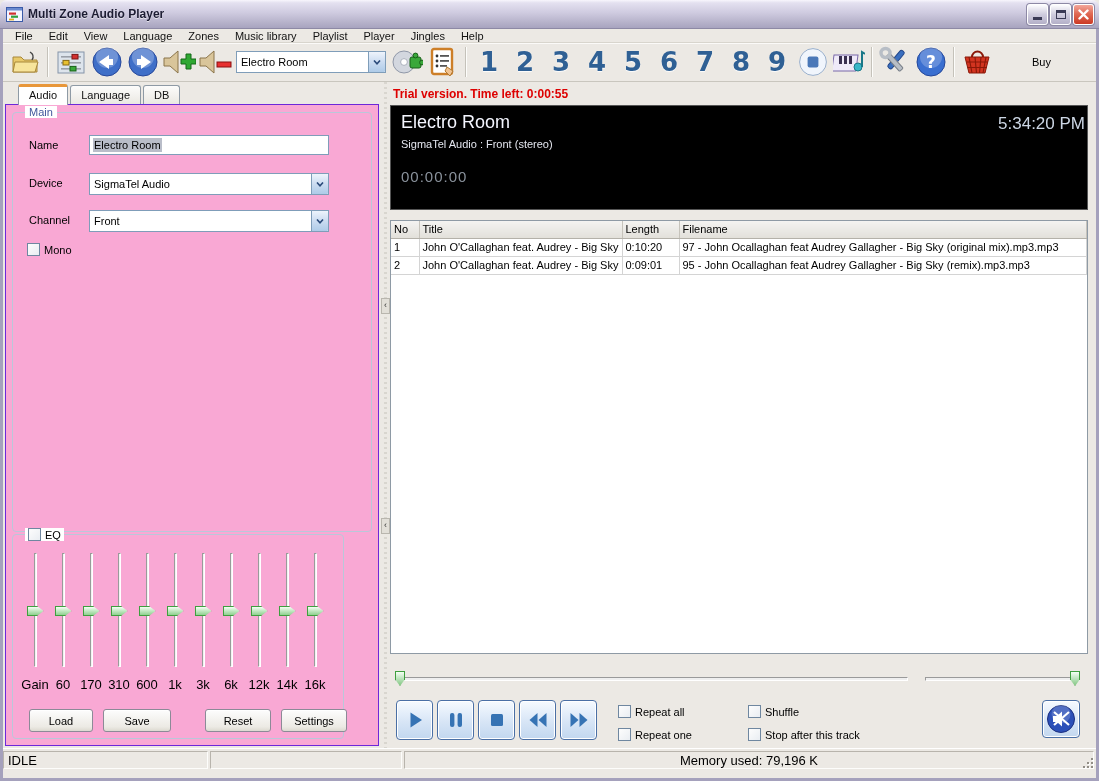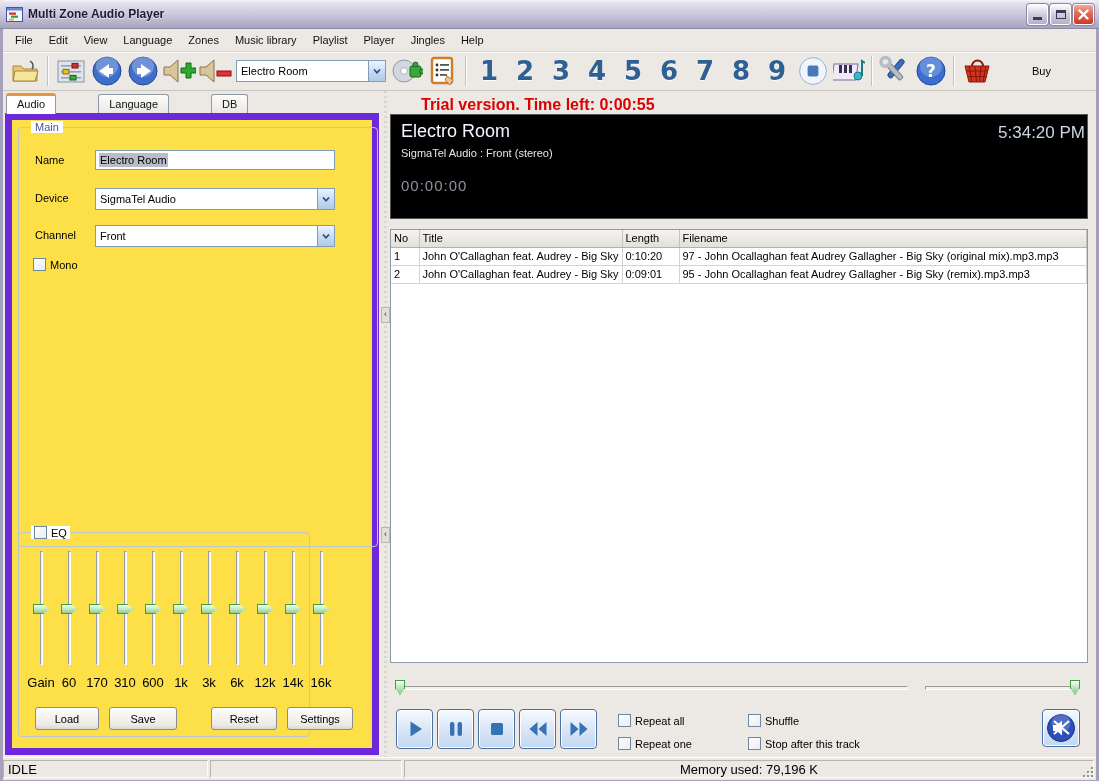--- a/index.html
+++ b/index.html
@@ -18,21 +18,21 @@
     justify-content:center; box-shadow:0 0 0 1px #8d89a5; }
   .win-btn.close { background:linear-gradient(180deg,#f3a79b,#e06a55 45%,#cc3a24); }
   .glyph-min { width:9px; height:3px; background:#3a3a55; margin-top:9px; }
   .glyph-max { width:10px; height:9px; border:1px solid #3a3a55; border-top:3px solid #3a3a55; }
 
   
   .frame { height:752px; border-left:3px solid #a5a1bc; border-right:3px solid #a5a1bc;
     border-bottom:3px solid #a5a1bc; background:#ece9e4; position:relative; }
 
   
-  .menubar { height:23px; display:flex; align-items:center; padding-left:4px; font-size:11px;
+  .menubar { height:14px; display:flex; align-items:center; padding-left:4px; font-size:11px;
     border-bottom:1px solid #d8d5cd; background:#ece9e4; }
   .menu-item { padding:3px 8px; color:#111; cursor:default; }
 
   
   .toolbar { height:39px; display:flex; align-items:center; padding:0 4px; background:#ece9e4;
     border-bottom:1px solid #c9c6be; box-shadow:inset 0 1px 0 #fbfaf8; }
   .tb-sep { width:2px; height:30px; margin:0 4px; border-left:1px solid #c5c2ba; border-right:1px solid #fdfdfb; }
   .tb-btn { width:36px; height:34px; display:flex; align-items:center; justify-content:center; border-radius:3px; }
   .tb-num { width:36px; text-align:center; font-family:"DejaVu Sans",sans-serif; font-weight:bold;
     font-size:26px; color:#2f6094; text-shadow:0 1px 1px rgba(255,255,255,.9); line-height:34px; }
@@ -40,28 +40,28 @@
     align-items:center; margin:0 3px; }
   .combo-text { flex:1; font-size:11px; padding-left:4px; color:#000; white-space:nowrap; overflow:hidden; }
   .combo-btn { width:17px; height:100%; border-left:1px solid #7f9db9; display:flex; align-items:center;
     justify-content:center; background:linear-gradient(180deg,#eef4fc,#cbdcf1 50%,#aecbe8); border-radius:0 1px 1px 0; }
   .buy-wrap { display:flex; align-items:center; margin-left:2px;gap:36px; }
   .buy-label { font-size:11px; color:#000; margin-left:3px; }
 
   
   .content { display:flex; height:666px; }
   .left-pane { width:378px; position:relative; background:#ece9e4; }
-  .tabstrip { height:22px; display:flex; align-items:flex-end; padding-left:3px;gap:40px; }
+  .tabstrip { height:22px; display:flex; align-items:flex-end; padding-left:15px; }
   .tab { font-size:11px; padding:3px 10px 3px 10px; background:linear-gradient(180deg,#fcfcfb,#eae8e2);
     border:1px solid #8e9aa5; border-bottom:none; border-radius:3px 3px 0 0; margin-right:2px;
     position:relative; color:#111; }
   .tab.active { background:#fff; border-top:3px solid #e8973a; padding-top:2px; z-index:3;
     margin-bottom:-1px; padding-bottom:4px; }
-  .tabpage { position:absolute; left:2px; right:2px; top:22px; bottom:2px; background:#fde047;
-    border:7px solid #6d28d9; z-index:2; }
+  .tabpage { position:absolute; left:2px; right:2px; top:22px; bottom:2px; background:#f9a8d4;
+    border:1px solid #6d28d9; z-index:2; }
 
   .groupbox { position:absolute; border:1px solid #bac7d9; border-radius:4px; }
   .group-caption { position:absolute; top:-7px; left:12px; background:#fff; padding:0 4px;
     font-size:11px; color:#40589c; }
   .field-label { position:absolute; font-size:11px; color:#000; }
   .textbox { position:absolute; height:20px; background:#fff; border:1px solid #7f9db9;
     font-size:11px; display:flex; align-items:center; padding-left:3px; }
   .sel-text { background:#b9bdc9; padding:1px 1px; }
   .combo { position:absolute; height:22px; background:#fff; border:1px solid #7f9db9; display:flex; align-items:center; }
 
@@ -84,21 +84,21 @@
 
   
   .splitter { width:9px; background:#ece9e4; position:relative;
     background-image:repeating-linear-gradient(180deg,#d9d6cf 0 2px,#ece9e4 2px 5px);
     background-size:3px 100%; background-repeat:no-repeat; background-position:3px 0; }
   .split-btn { position:absolute; left:0; width:9px; height:16px; background:#e2dfd8; border:1px solid #b9b6ae;
     font-size:9px; line-height:13px; text-align:center; color:#333; }
 
   
   .right-pane { flex:1; position:relative; background:#ece9e4; }
-  .trial { position:absolute; left:3px; top:5px; font-size:16px; font-weight:bold; color:#dd0000;margin-left:28px; }
+  .trial { position:absolute; left:3px; top:5px; font-size:12px; font-weight:bold; color:#dd0000; }
   .display { position:absolute; left:0; top:23px; width:698px; height:105px; background:#000;
     border:1px solid #555; color:#fff; }
   .disp-zone { position:absolute; left:10px; top:6px; font-size:18px; color:#f4f6ff; }
   .disp-clock { position:absolute; right:2px; top:8px; font-size:17px; color:#ccd6e4; white-space:nowrap; }
   .disp-device { position:absolute; left:10px; top:32px; font-size:11px; color:#e4e6ef; }
   .disp-elapsed { position:absolute; left:10px; top:62px; font-size:15px; letter-spacing:1px; color:#8a929c; }
 
   .playlist { position:absolute; left:0; top:138px; width:698px; height:434px; background:#fff;
     border:1px solid #8e9aa5; overflow:hidden; }
   table.pl { border-collapse:collapse; width:100%; table-layout:fixed; font-size:11px; }
@@ -338,21 +338,21 @@
                   <path d="M1 0.5 L4 3.8 L7 0.5" stroke="#2a4a7a" stroke-width="1.6" fill="none"></path>
                   </svg>
               </span>
             </div>
             <div class="cb-row" style="left:14px; top:130px;">
               <span class="cb"></span>
               <span>Mono</span>
             </div>
           </div>
 
-          <div class="groupbox" style="left:6px; top:412px; width:292px; height:205px;">
+          <div class="groupbox" style="left:6px; top:429px; width:332px; height:205px;">
             <div class="cb-row" style="left:12px; top:-7px; background:#fff; padding:0 3px;">
               <span class="cb"></span>
               <span>EQ</span>
             </div>
             <div class="eq-cols" id="eq-cols">
                 <div class="eq-col">
                   <div class="eq-track">
                     <div class="eq-thumb"></div>
                   </div>
                   <div class="eq-label">Gain</div>

